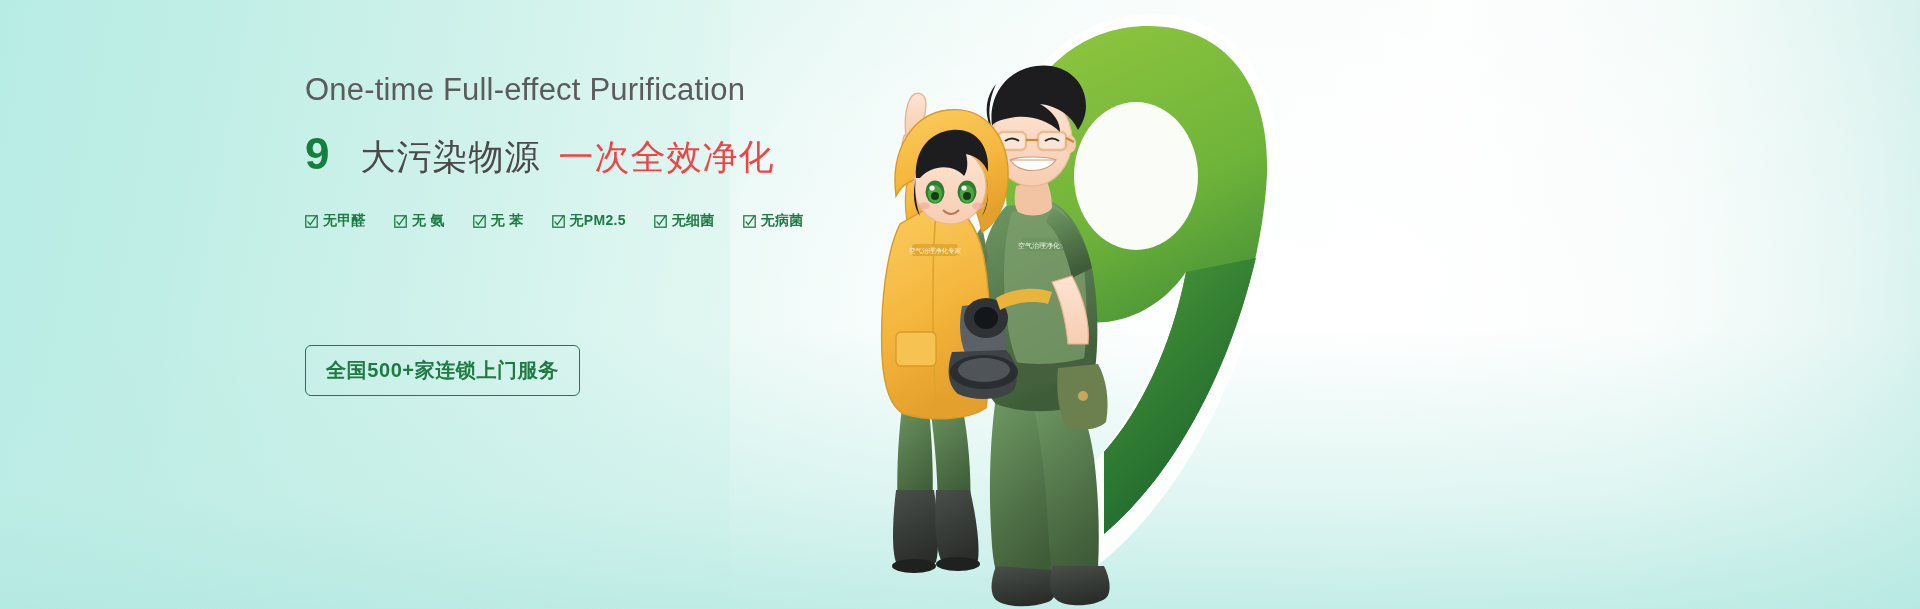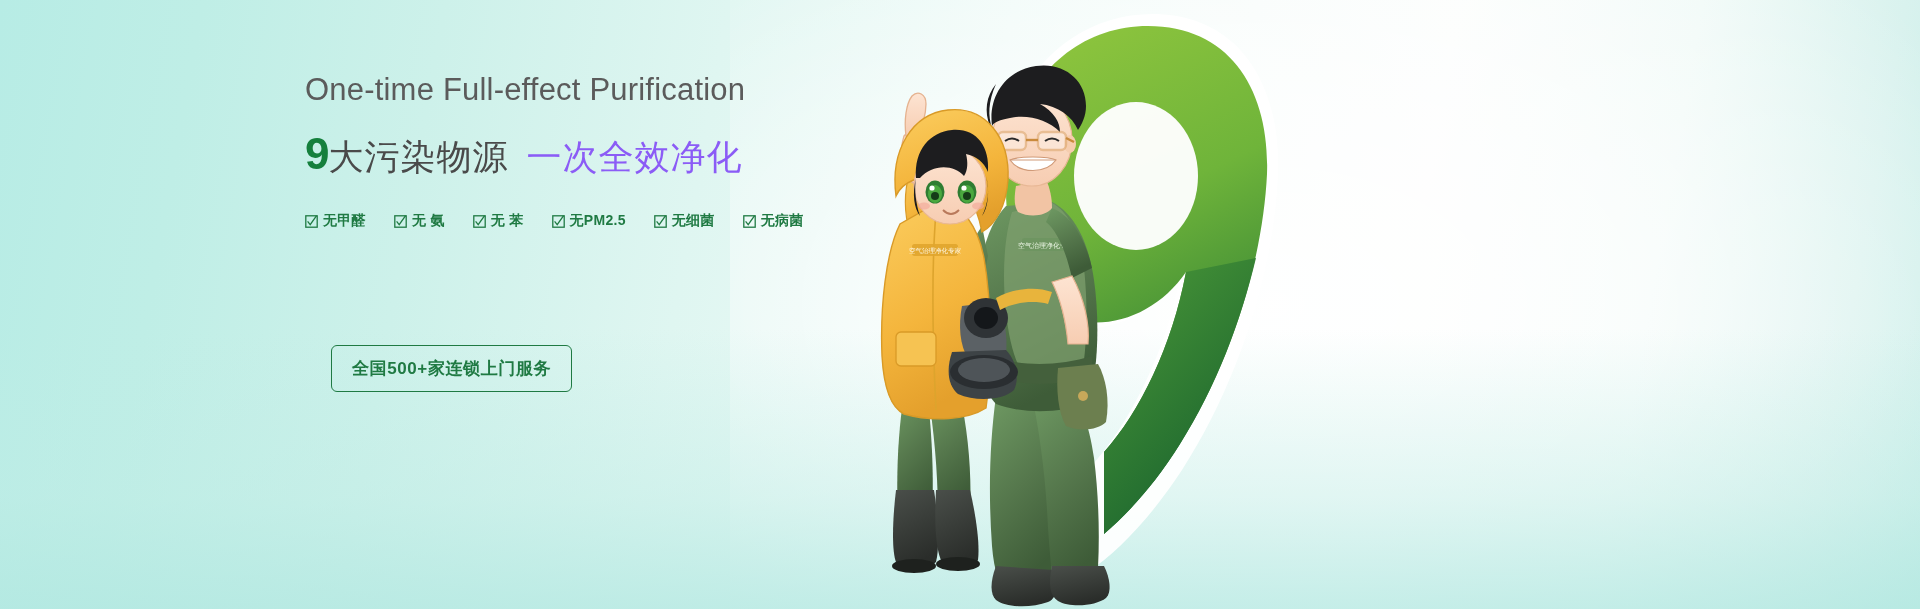--- a/index.html
+++ b/index.html
@@ -86,24 +86,25 @@
     font-weight: 700;
     line-height: 1;
     letter-spacing: -1px;
   }
   .headline-cn .cn-main {
     color: #4a4a4a;
     font-size: 35px;
     font-weight: 500;
     line-height: 1;
     letter-spacing: 1px;
+    padding-left: 32px;
   }
   .headline-cn .cn-gap { width: 18px; display: inline-block; }
   .headline-cn .cn-tail {
-    color: #8b5cf6;
+    color: #ef4444;
     font-size: 35px;
     font-weight: 500;
     line-height: 1;
     letter-spacing: 1px;
   }
 
   
   .badges {
     margin-top: 36px;
     display: flex;
@@ -134,27 +135,26 @@
     position: absolute;
     left: 305px;
     top: 345px;
     display: inline-flex;
     align-items: center;
     justify-content: center;
     padding: 11px 20px;
     border: 1.5px solid #1f7a43;
     border-radius: 6px;
     color: #1f7a43;
-    font-size: 17px;
+    font-size: 20px;
     font-weight: 700;
     letter-spacing: 0.6px;
     background: transparent;
     cursor: pointer;
     white-space: nowrap;
-    margin-left: 26px;
   }
 
   
   .art {
     position: absolute;
     left: 800px;
     top: 0;
     width: 480px;
     height: 609px;
   }

